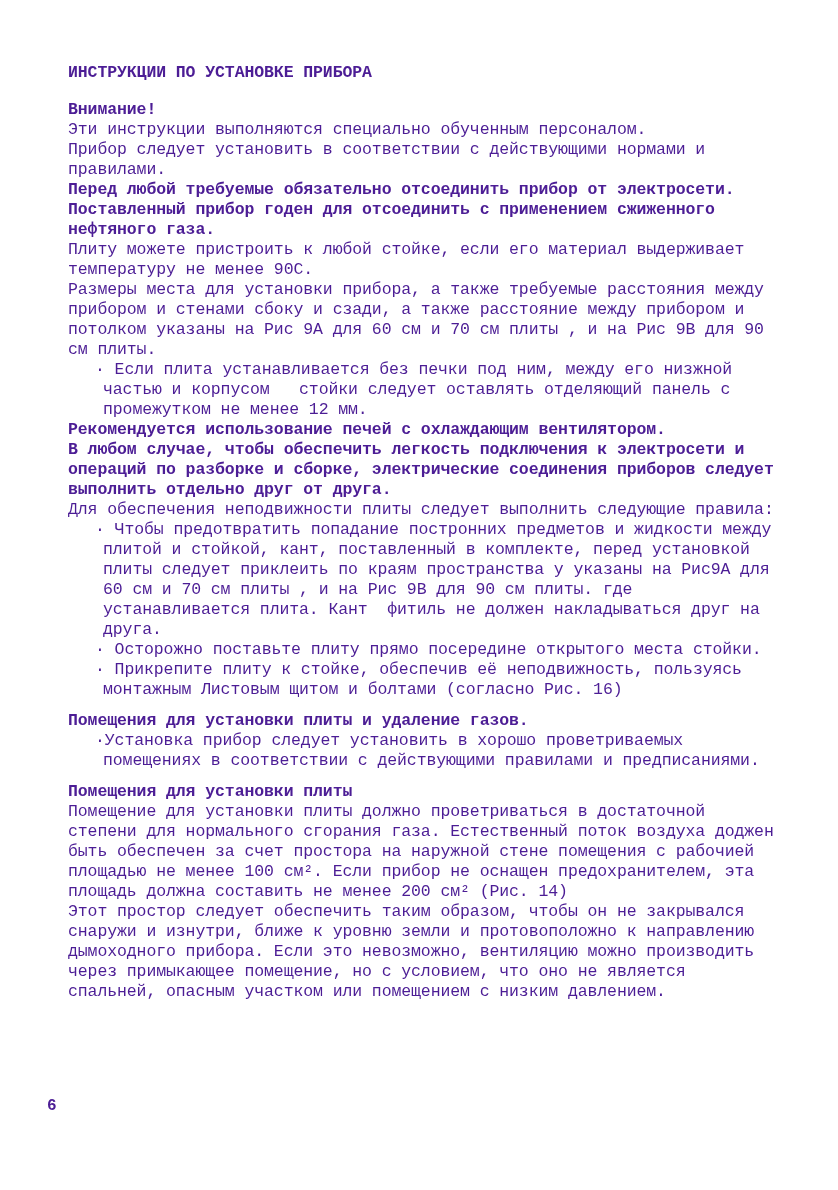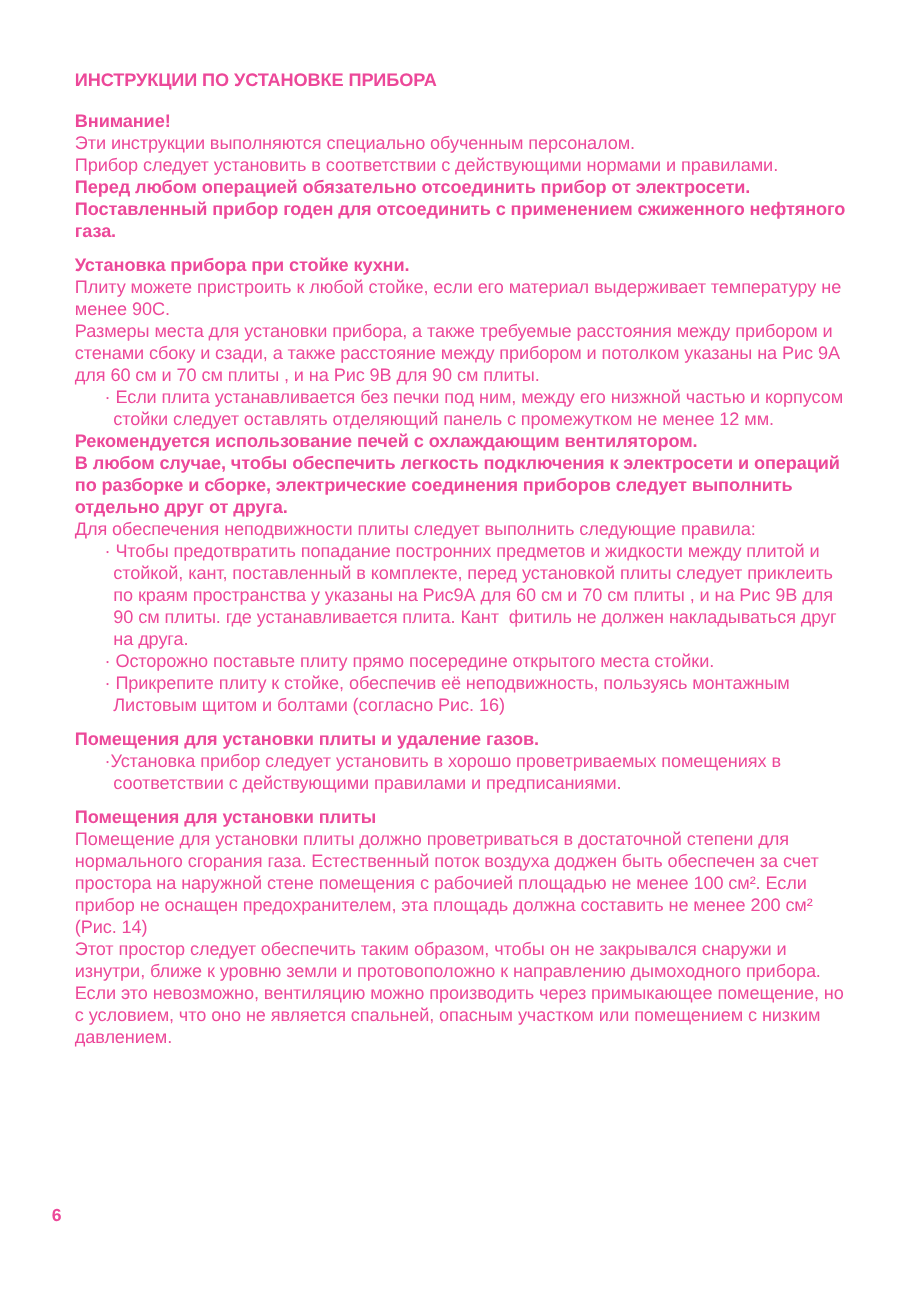--- a/index.html
+++ b/index.html
@@ -1,22 +1,22 @@
 <!DOCTYPE html>
 <html lang="ru"><head>
 <meta charset="utf-8">
 <style>
   html,body { margin:0; padding:0; background:#ffffff; }
   .page {
     position:relative;
     width:838px; height:1190px;
     background:#ffffff;
     overflow:hidden;
-    font-family:Liberation Sans, sans-serif;
-    color:#ec4899;
+    font-family:Liberation Mono, monospace;
+    color:#4c1d95;
   }
   .content {
     position:absolute; left:68px; top:63px; width:706px;
     font-size:16.5px; line-height:20px; letter-spacing:-0.1px;
   }
   .content p { margin:0; white-space:pre-wrap; }
   .title { font-weight:700; margin-bottom:17px !important; }
   .h { font-weight:700; }
   .b { font-weight:700; }
   .mt { margin-top:11px !important; }
@@ -31,24 +31,23 @@
 </head>
 <body>
 
 <div class="page">
   <div class="content">
     <p class="title">ИНСТРУКЦИИ ПО УСТАНОВКЕ ПРИБОРА</p>
 
     <p class="h">Внимание!</p>
     <p>Эти инструкции выполняются специально обученным персоналом.</p>
     <p>Прибор следует установить в соответствии с действующими нормами и правилами.</p>
-    <p class="b">Перед любом операцией обязательно отсоединить прибор от электросети.</p>
+    <p class="b">Перед любой требуемые обязательно отсоединить прибор от электросети.</p>
     <p class="b">Поставленный прибор годен для отсоединить с применением сжиженного нефтяного газа.</p>
 
-    <p class="h mt">Установка прибора при стойке кухни.</p>
     <p>Плиту можете пристроить к любой стойке, если его материал выдерживает температуру не менее 90С.</p>
     <p>Размеры места для установки прибора, а также требуемые расстояния между прибором и стенами сбоку и сзади, а также расстояние между прибором и потолком указаны на Рис 9А для 60 см и 70 см плиты , и на Рис 9В для 90 см плиты.</p>
     <p class="bullet">Если плита устанавливается без печки под ним, между его низжной частью и корпусом   стойки следует оставлять отделяющий панель с промежутком не менее 12 мм.</p>
     <p class="b">Рекомендуется использование печей с охлаждающим вентилятором.</p>
     <p class="b">В любом случае, чтобы обеспечить легкость подключения к электросети и операций по разборке и сборке, электрические соединения приборов следует выполнить отдельно друг от друга.</p>
 
     <p>Для обеспечения неподвижности плиты следует выполнить следующие правила:</p>
     <p class="bullet">Чтобы предотвратить попадание постронних предметов и жидкости между плитой и стойкой, кант, поставленный в комплекте, перед установкой плиты следует приклеить по краям пространства у указаны на Рис9А для 60 см и 70 см плиты , и на Рис 9В для 90 см плиты. где устанавливается плита. Кант  фитиль не должен накладываться друг на друга.</p>
     <p class="bullet">Осторожно поставьте плиту прямо посередине открытого места стойки.</p>
     <p class="bullet">Прикрепите плиту к стойке, обеспечив её неподвижность, пользуясь монтажным Листовым щитом и болтами (согласно Рис. 16)</p>

